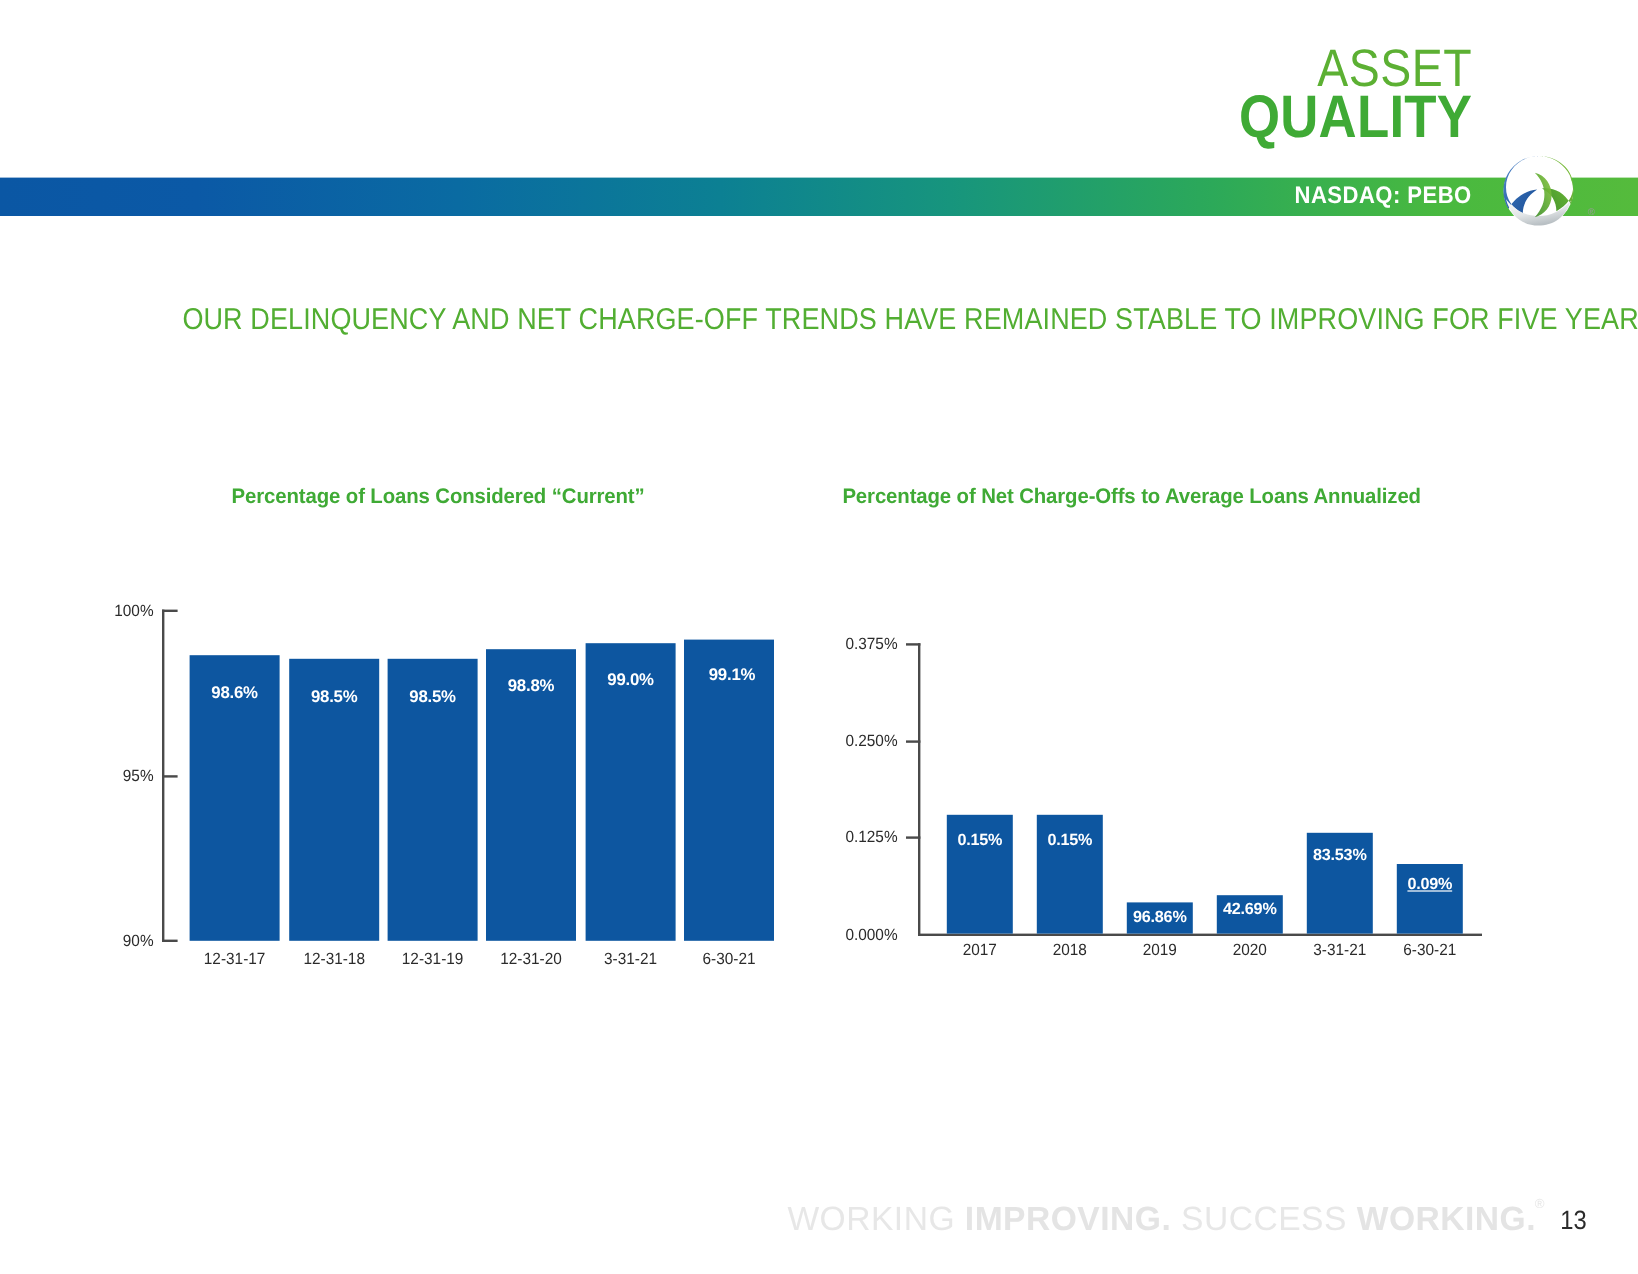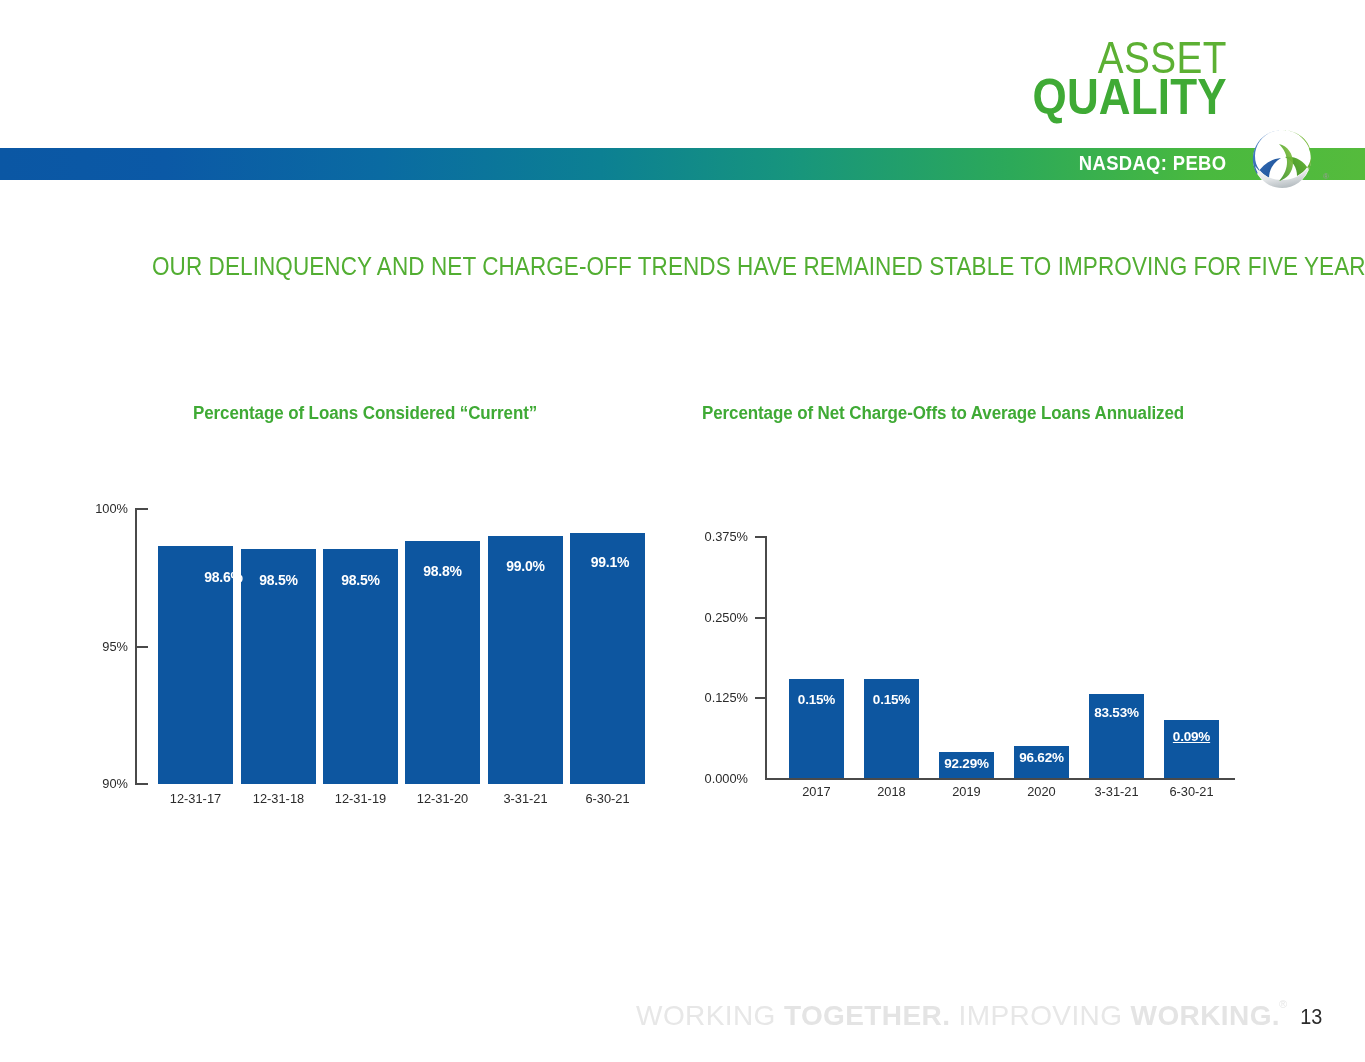--- a/index.html
+++ b/index.html
@@ -250,21 +250,21 @@
     <div class="y-tick-label" style="left:50px; top:621px; width:78px;">95%</div>
     <div class="y-tick-label" style="left:50px; top:758px; width:78px;">90%</div>
 
     <div class="bar" style="left:158px; top:528px; width:75px; height:238px;"></div>
     <div class="bar" style="left:241px; top:531px; width:75px; height:235px;"></div>
     <div class="bar" style="left:323px; top:531px; width:75px; height:235px;"></div>
     <div class="bar" style="left:405px; top:523px; width:75px; height:243px;"></div>
     <div class="bar" style="left:488px; top:518px; width:75px; height:248px;"></div>
     <div class="bar" style="left:570px; top:515px; width:75px; height:251px;"></div>
 
-    <div class="bar-label" style="left:158px; top:551px; width:75px;padding-left:28px;">98.6%</div>
+    <div class="bar-label" style="left:158px; top:551px; width:75px;">98.6%</div>
     <div class="bar-label" style="left:241px; top:554px; width:75px;">98.5%</div>
     <div class="bar-label" style="left:323px; top:554px; width:75px;">98.5%</div>
     <div class="bar-label" style="left:405px; top:545px; width:75px;">98.8%</div>
     <div class="bar-label" style="left:488px; top:540px; width:75px;">99.0%</div>
     <div class="bar-label" style="left:570px; top:536px; width:80px;">99.1%</div>
 
     <div class="x-tick-label" style="left:150px; top:773px; width:91px;">12-31-17</div>
     <div class="x-tick-label" style="left:233px; top:773px; width:91px;">12-31-18</div>
     <div class="x-tick-label" style="left:315px; top:773px; width:91px;">12-31-19</div>
     <div class="x-tick-label" style="left:397px; top:773px; width:91px;">12-31-20</div>
@@ -293,29 +293,29 @@
 
     <div class="bar" style="left:789px; top:661px; width:55px; height:99px;"></div>
     <div class="bar" style="left:864px; top:661px; width:55px; height:99px;"></div>
     <div class="bar" style="left:939px; top:734px; width:55px; height:26px;"></div>
     <div class="bar" style="left:1014px; top:728px; width:55px; height:32px;"></div>
     <div class="bar" style="left:1089px; top:676px; width:55px; height:84px;"></div>
     <div class="bar" style="left:1164px; top:702px; width:55px; height:58px;"></div>
 
     <div class="bar-label small" style="left:786px; top:674px; width:61px;">0.15%</div>
     <div class="bar-label small" style="left:861px; top:674px; width:61px;">0.15%</div>
-    <div class="bar-label small" style="left:936px; top:738px; width:61px;">92.29%</div>
-    <div class="bar-label small" style="left:1011px; top:732px; width:61px;">96.62%</div>
+    <div class="bar-label small" style="left:936px; top:738px; width:61px;">96.86%</div>
+    <div class="bar-label small" style="left:1011px; top:732px; width:61px;">42.69%</div>
     <div class="bar-label small" style="left:1086px; top:687px; width:61px;">83.53%</div>
     <div class="bar-label small" style="left:1161px; top:711px; width:61px;text-decoration:underline;">0.09%</div>
 
     <div class="x-tick-label" style="left:781px; top:766px; width:71px;">2017</div>
     <div class="x-tick-label" style="left:856px; top:766px; width:71px;">2018</div>
     <div class="x-tick-label" style="left:931px; top:766px; width:71px;">2019</div>
     <div class="x-tick-label" style="left:1006px; top:766px; width:71px;">2020</div>
     <div class="x-tick-label" style="left:1081px; top:766px; width:71px;">3-31-21</div>
     <div class="x-tick-label" style="left:1156px; top:766px; width:71px;">6-30-21</div>
   </div>
 </div>
 
-<div id="footer-tagline"><span>WORKING </span><span class="bold">TOGETHER.</span><span> IMPROVING </span><span class="bold">WORKING.</span></div>
+<div id="footer-tagline"><span>WORKING </span><span class="bold">IMPROVING.</span><span> SUCCESS </span><span class="bold">WORKING.</span></div>
 <div id="footer-reg">®</div>
 <div id="page-number">13</div>
 
 </body></html>

